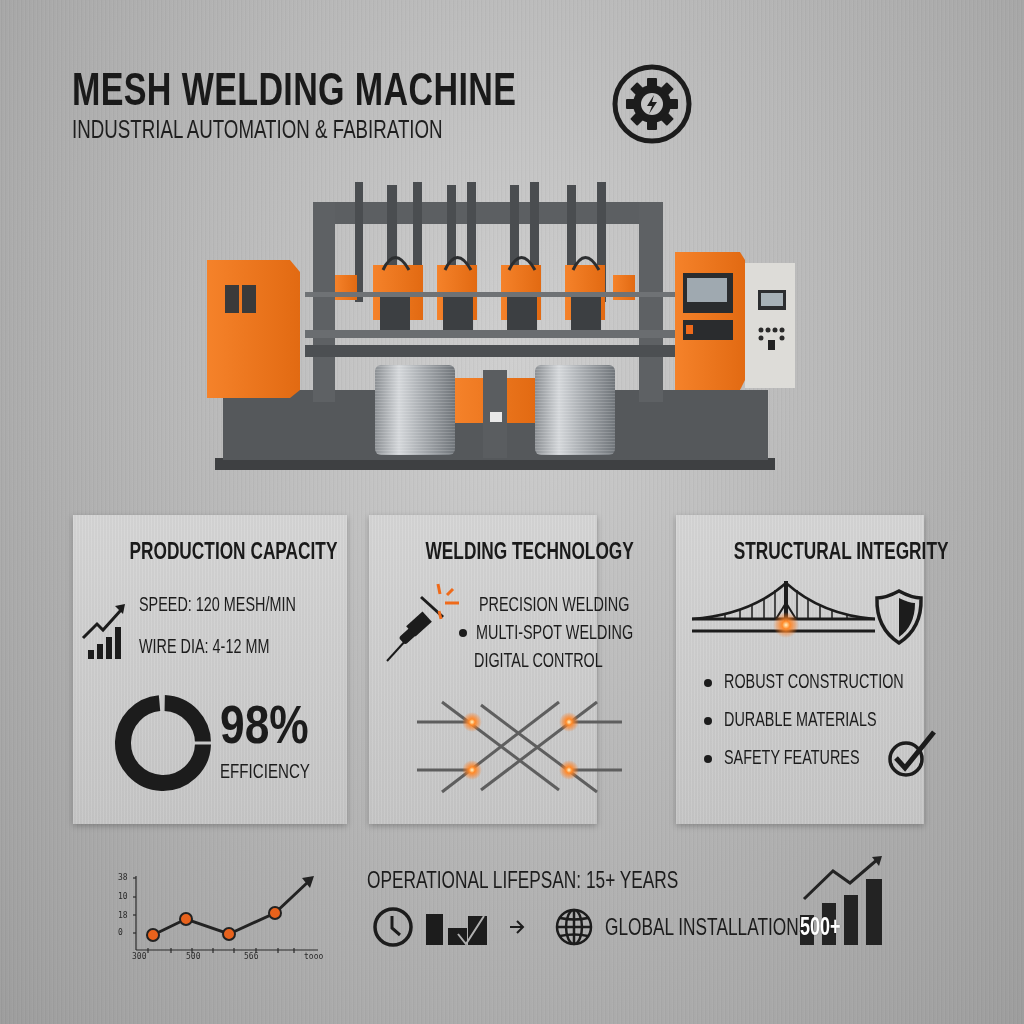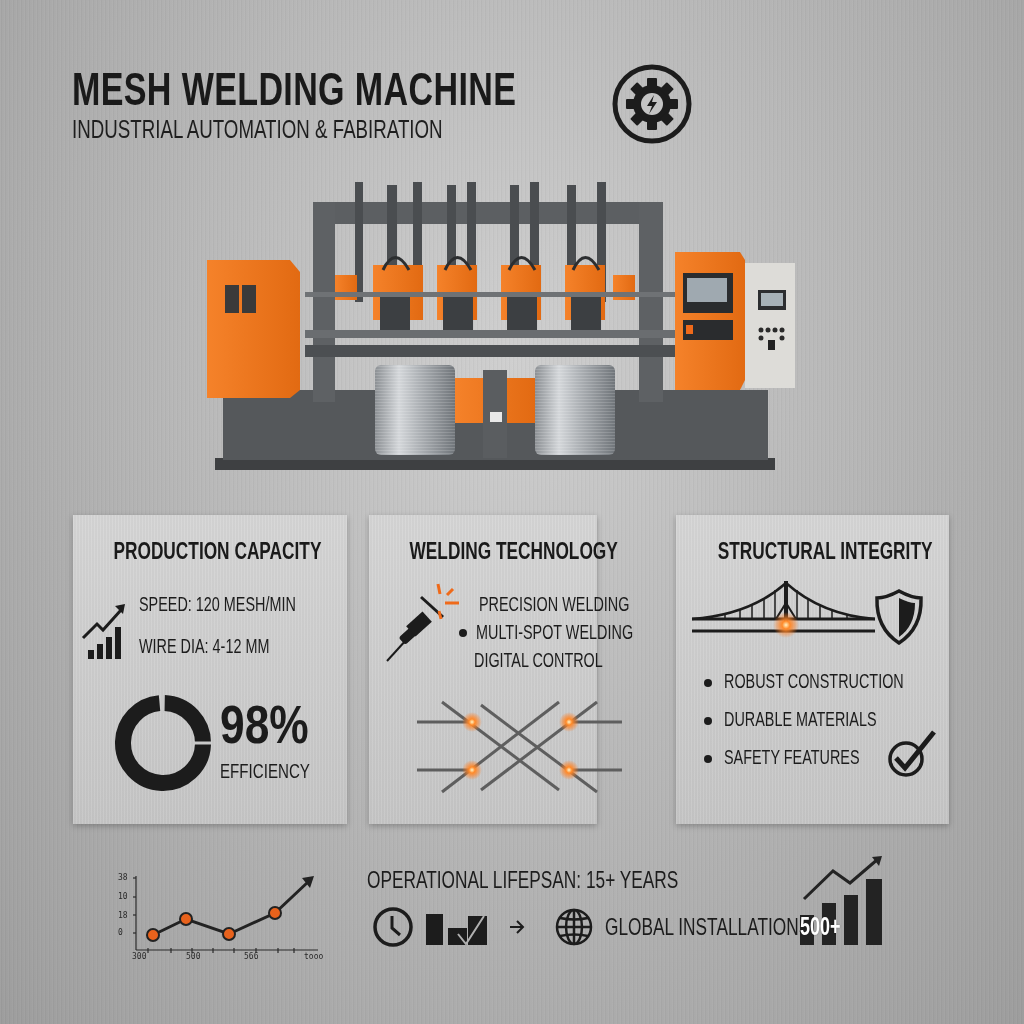--- a/index.html
+++ b/index.html
@@ -30,23 +30,23 @@
   
   .card {
     position: absolute; top: 515px; height: 309px;
     background:
       repeating-linear-gradient(90deg, rgba(255,255,255,0.05) 0 1px, rgba(0,0,0,0.025) 1px 3px),
       linear-gradient(180deg, #d6d6d6, #c6c6c6);
     box-shadow: 0 2px 6px rgba(0,0,0,0.25);
   }
   #card-production { left: 73px; width: 274px; }
   #card-welding { left: 369px; width: 228px; }
-  #card-structural { left: 676px; width: 273px; }
+  #card-structural { left: 676px; width: 248px; }
   .card-title {
-    position: absolute; top: 22px; left: 0; right: 0; text-align: center;
+    position: absolute; top: 22px; left: 16px; right: 0; text-align: center;
     font-size: 24px; font-weight: 700; color: #1a1a1a;
   }
   .card-title span { display: inline-block; transform: scaleX(0.72); white-space: nowrap; }
   .txt { position: absolute; font-size: 20px; color: #1c1c1c; white-space: nowrap; transform: scaleX(0.72); transform-origin: left center; }
   .txt-bold { font-weight: 700; }
   .bullet { position: absolute; width: 8px; height: 8px; border-radius: 50%; background: #1c1c1c; }
 
   
   #bottom-chart { position: absolute; left: 118px; top: 868px; width: 210px; height: 100px; }
   #lifespan-text { position: absolute; left: 367px; top: 866px; font-size: 24px; transform: scaleX(0.72); transform-origin: left top; white-space: nowrap; color: #1c1c1c; }

